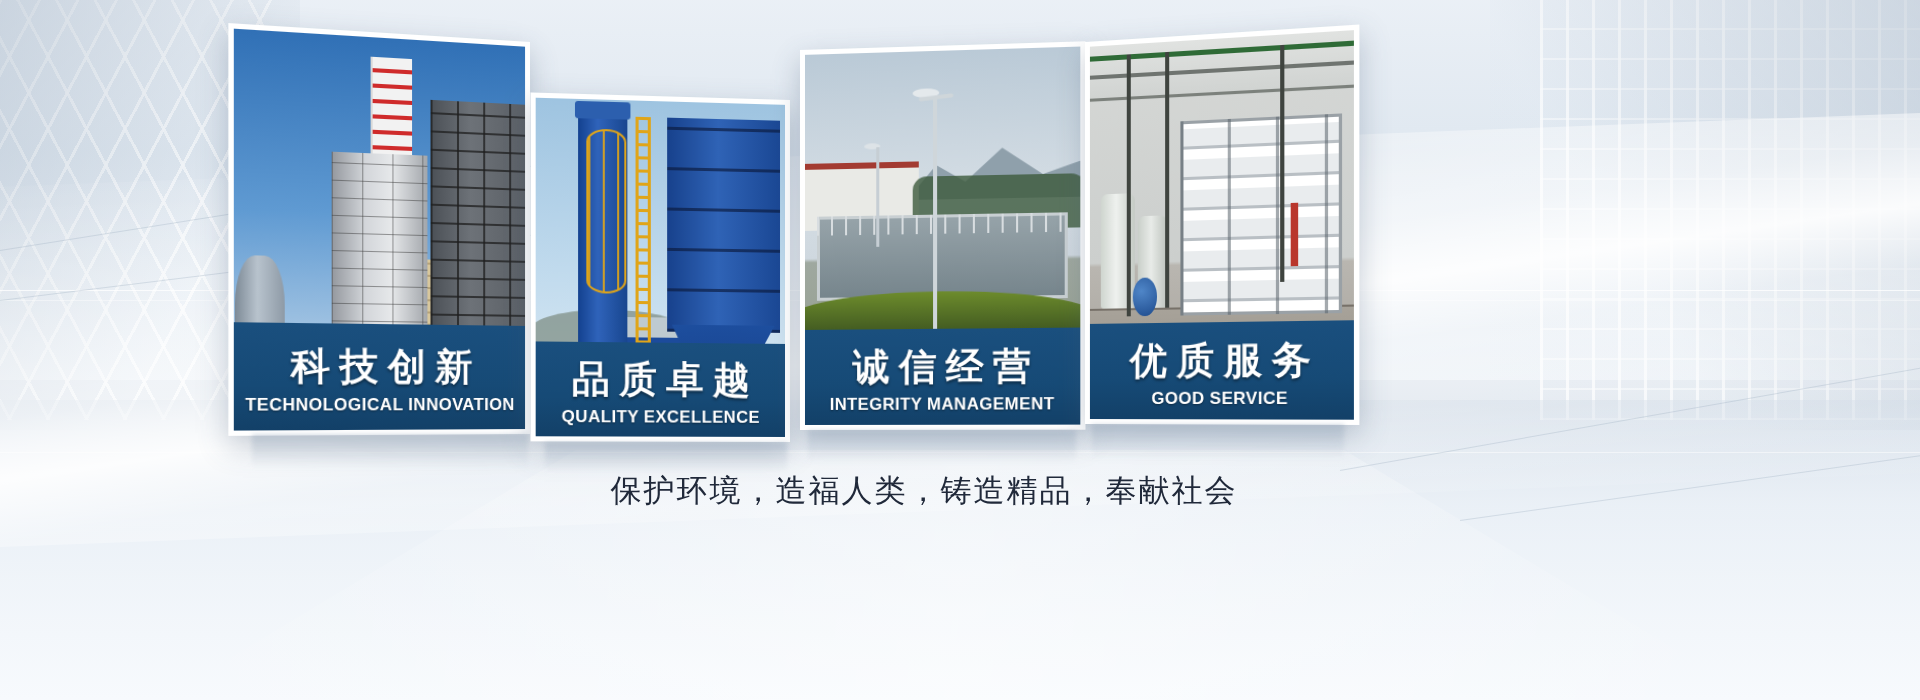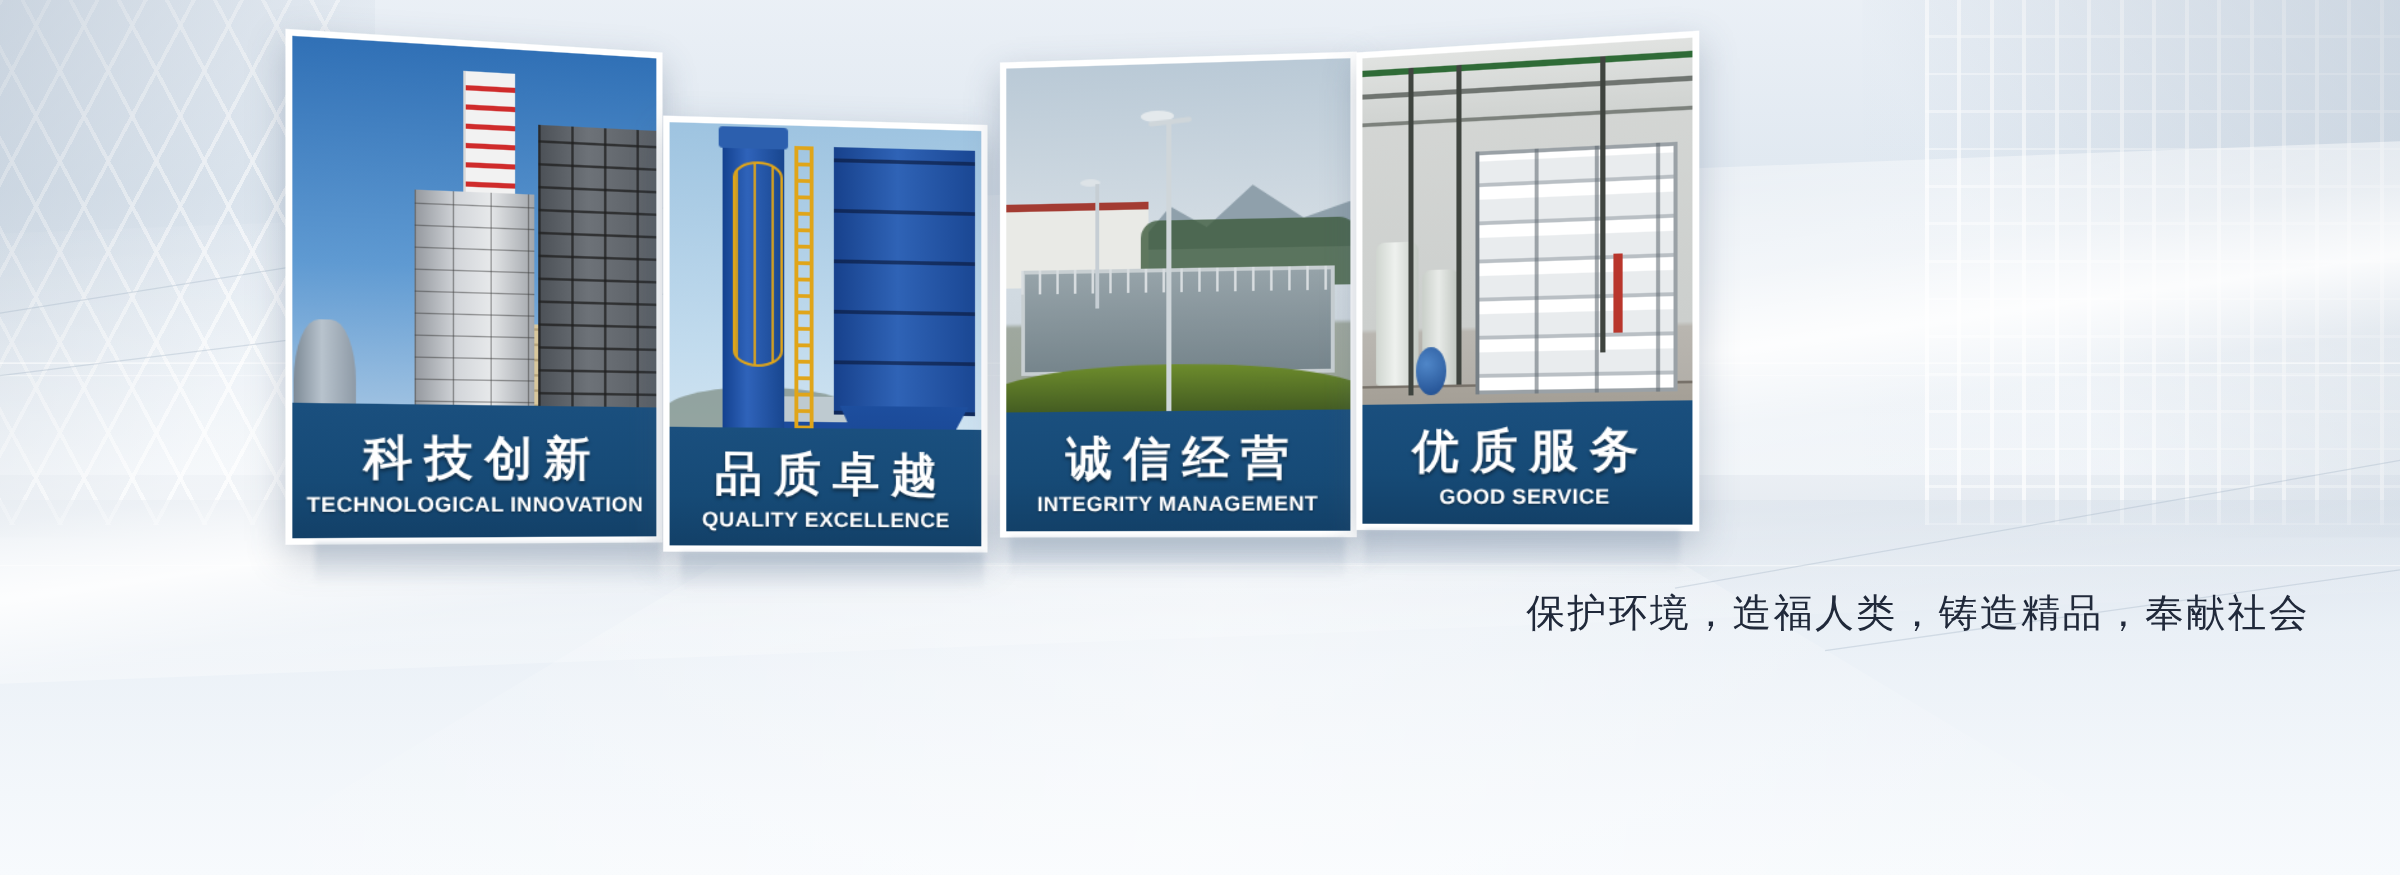--- a/index.html
+++ b/index.html
@@ -216,21 +216,21 @@
     background:linear-gradient(90deg,#c9cfc9,#e8ebe8 45%,#bdc3bd);}
   .p4-blue{position:absolute;left:18%;top:62%;width:9%;height:10%;border-radius:50%;
     background:radial-gradient(circle at 35% 35%,#4f86c8,#1d4a8c);}
   .p4-red{position:absolute;left:76%;top:44%;width:2.5%;height:16%;background:#b9362c;}
   .p4-floor{position:absolute;left:0;top:70%;width:100%;height:30%;
     background:linear-gradient(180deg,#a8a39a,#8d8880);}
   .p4-floor-line{position:absolute;left:0;top:70%;width:100%;height:2px;background:#777169;}
 
   
   .tagline{
-    position:absolute;left:0;top:470px;width:1848px;text-align:right;
+    position:absolute;left:0;top:470px;width:1848px;text-align:center;
     font-size:31px;color:#20293a;letter-spacing:2px;
     font-family:"DejaVu Sans","Liberation Sans",sans-serif;
   }
 </style>
 </head>
 <body>
 
 <div id="stage">
 
   <div class="bg-layer">

